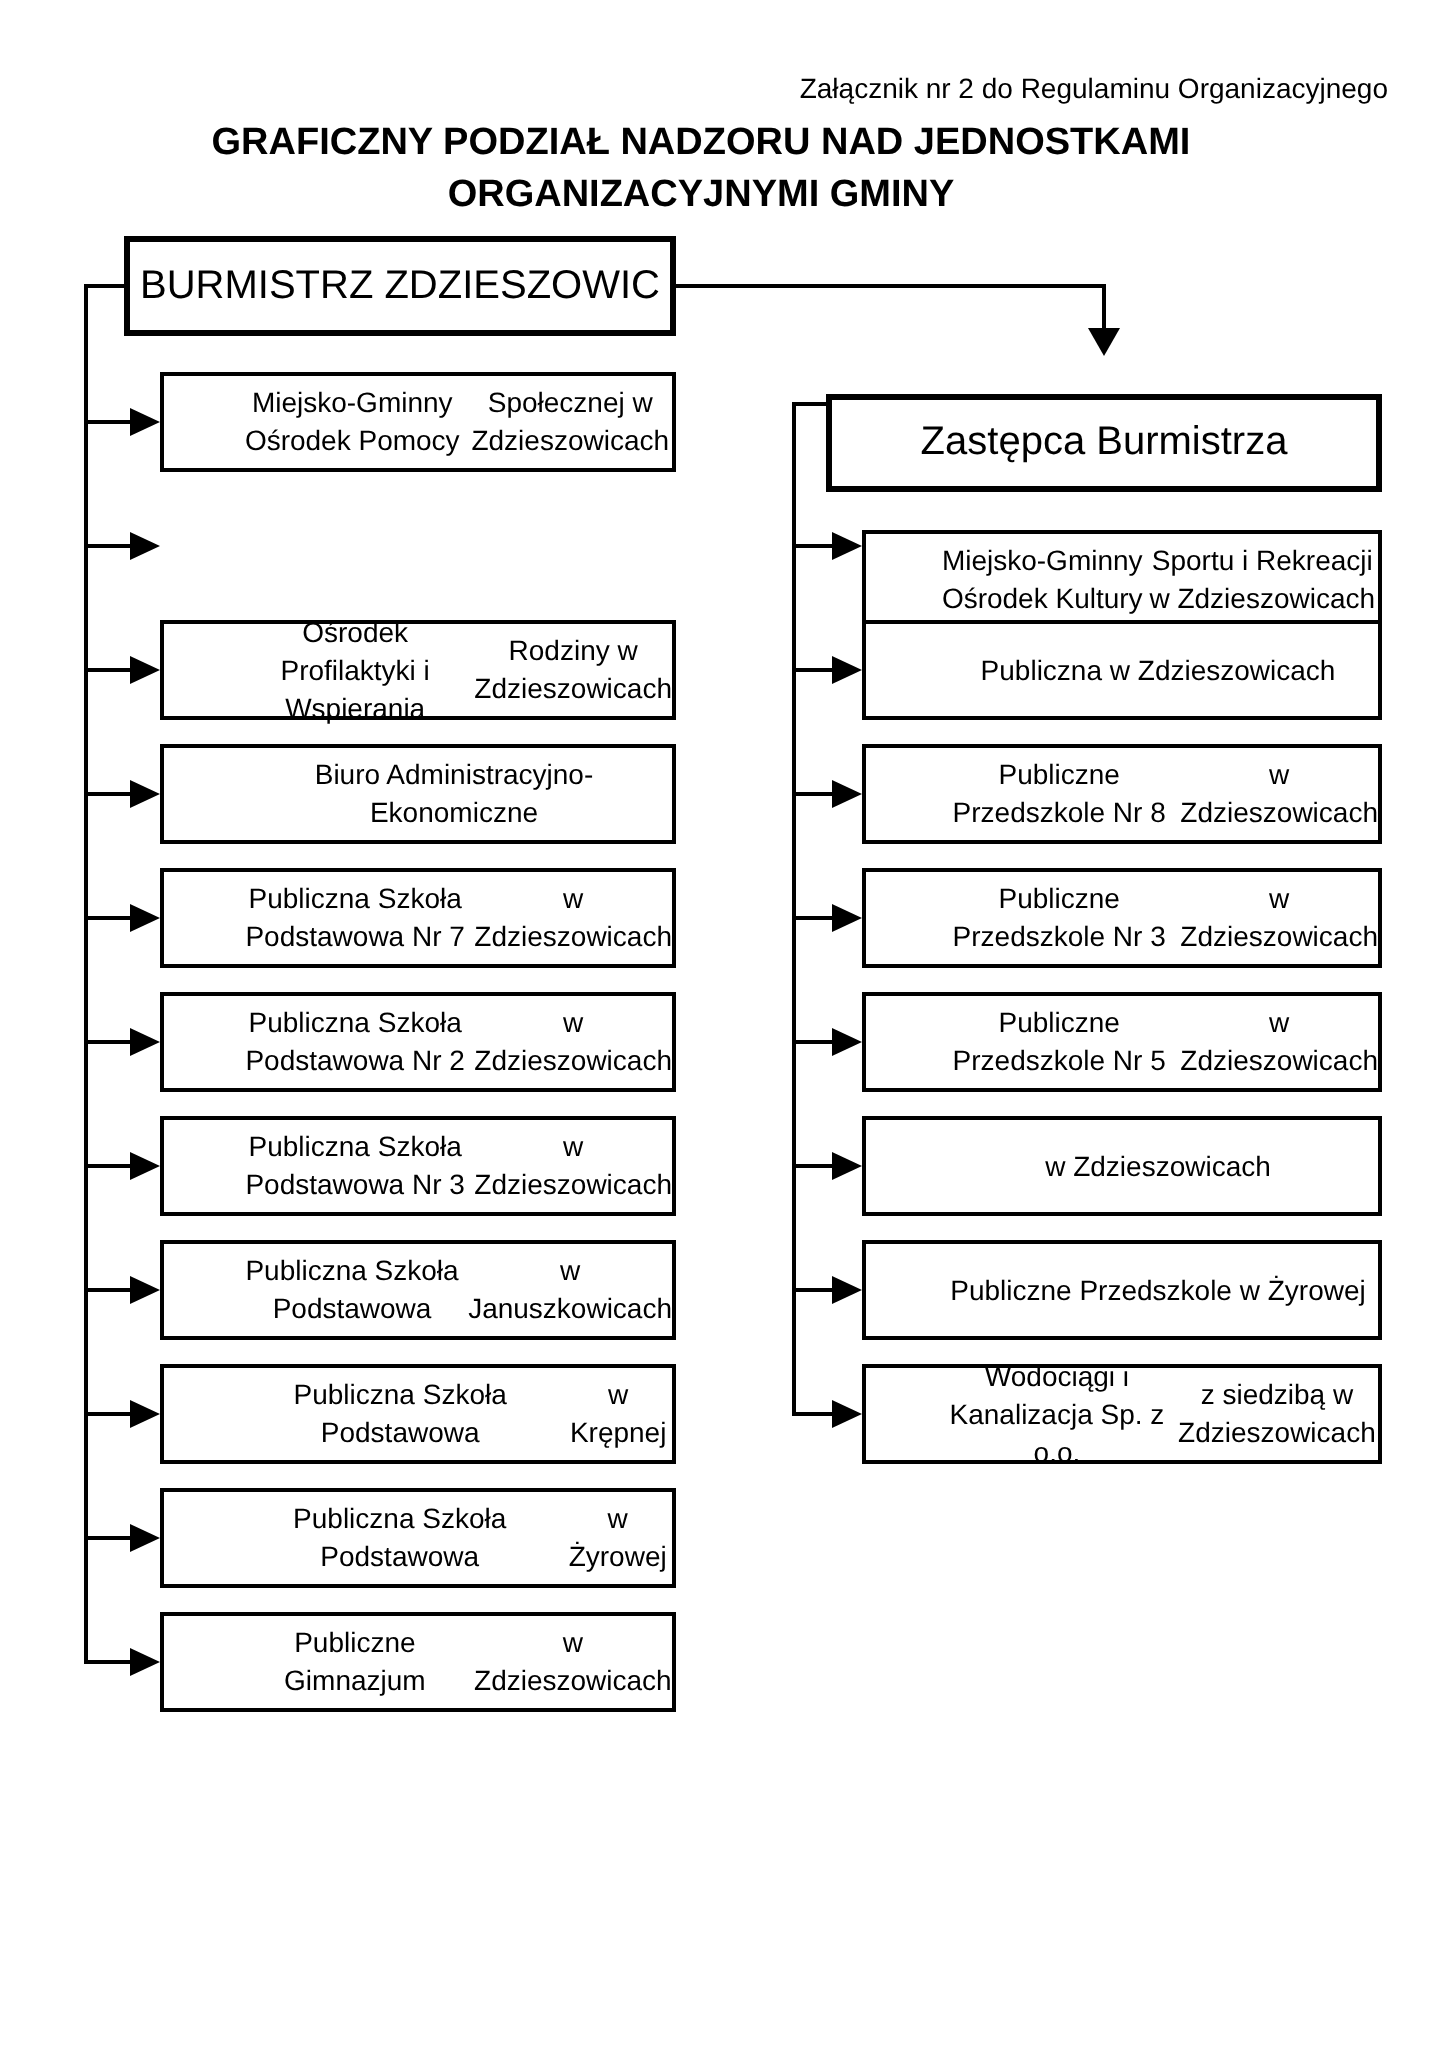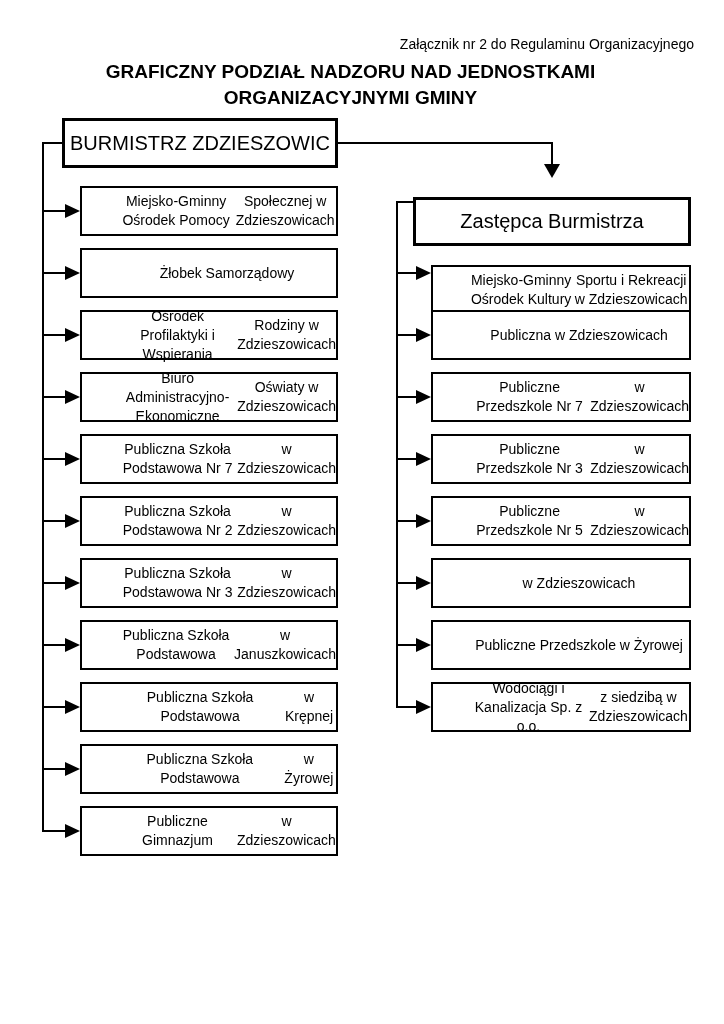--- a/index.html
+++ b/index.html
@@ -151,31 +151,26 @@
       <i class="tip"></i>
     </div>
 
   <div class="head left">BURMISTRZ ZDZIESZOWIC</div>
   <div class="head right">Zastępca Burmistrza</div>
 
   <div class="unit left" style="top:186px">
     <span>Miejsko-Gminny Ośrodek Pomocy</span>
     <span>Społecznej w Zdzieszowicach</span>
   </div>
-  <div class="unit left" style="top:248px">
-    <span>Żłobek Samorządowy</span>
-    <span></span>
-  </div>
   <div class="unit left" style="top:310px">
     <span>Ośrodek Profilaktyki i Wspierania</span>
     <span>Rodziny w Zdzieszowicach</span>
   </div>
   <div class="unit left" style="top:372px">
     <span>Biuro Administracyjno-Ekonomiczne</span>
-    <span>Oświaty w Zdzieszowicach</span>
   </div>
   <div class="unit left" style="top:434px">
     <span>Publiczna Szkoła Podstawowa Nr 7</span>
     <span>w Zdzieszowicach</span>
   </div>
   <div class="unit left" style="top:496px">
     <span>Publiczna Szkoła Podstawowa Nr 2</span>
     <span>w Zdzieszowicach</span>
   </div>
   <div class="unit left" style="top:558px">
@@ -200,21 +195,21 @@
   </div>
 
   <div class="unit right" style="top:265px">
     <span>Miejsko-Gminny Ośrodek Kultury</span>
     <span>Sportu i Rekreacji w Zdzieszowicach</span>
   </div>
   <div class="unit right" style="top:310px">
     <span>Publiczna w Zdzieszowicach</span>
   </div>
   <div class="unit right" style="top:372px">
-    <span>Publiczne Przedszkole Nr 7</span>
+    <span>Publiczne Przedszkole Nr 8</span>
     <span>w Zdzieszowicach</span>
   </div>
   <div class="unit right" style="top:434px">
     <span>Publiczne Przedszkole Nr 3</span>
     <span>w Zdzieszowicach</span>
   </div>
   <div class="unit right" style="top:496px">
     <span>Publiczne Przedszkole Nr 5</span>
     <span>w Zdzieszowicach</span>
   </div>

